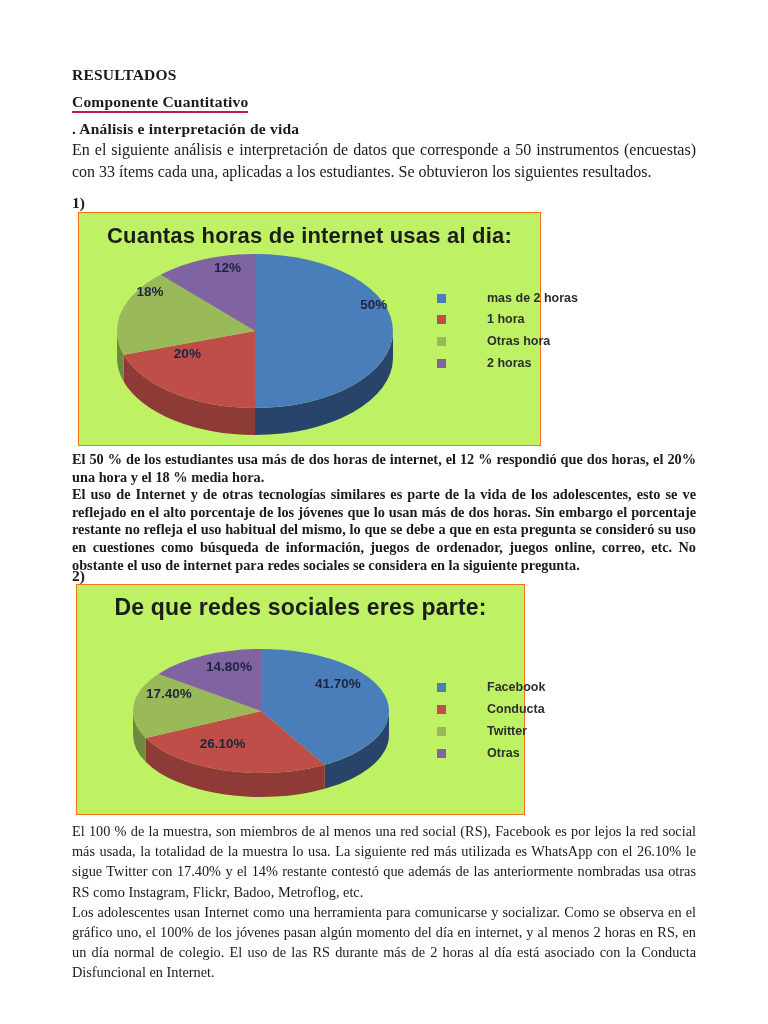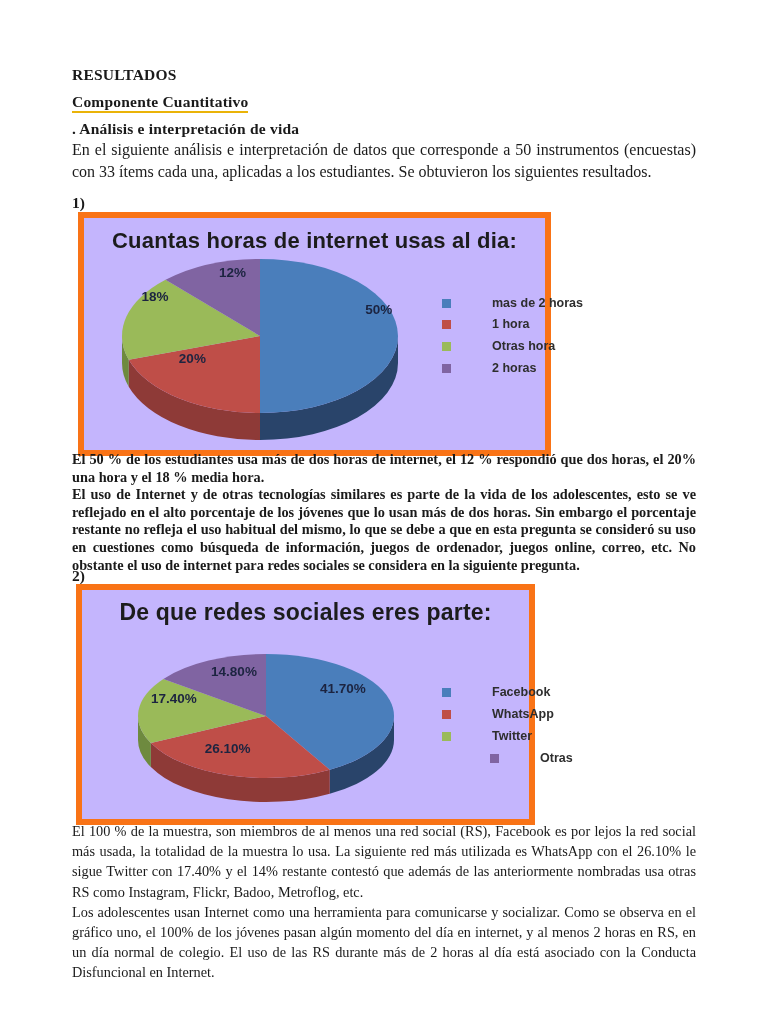--- a/index.html
+++ b/index.html
@@ -2,31 +2,31 @@
 <html><head>
 <meta charset="utf-8">
 <style>
   html,body { margin:0; padding:0; background:#ffffff; }
   .page {
     position:relative; width:768px; height:1024px; background:#ffffff;
     font-family:"Liberation Serif", serif; color:#1a1a1a; overflow:hidden;
   }
   .abs { position:absolute; }
   .h-bold { font-weight:bold; font-size:15.5px; letter-spacing:0.2px; }
-  .underline { border-bottom:2px solid #eab308; padding-bottom:1px; }
+  .underline { border-bottom:2px solid #be185d; padding-bottom:1px; }
   .bodytext {
     width:624px; text-align:justify; font-size:14.3px;
   }
   .intro { line-height:22px; font-size:16px; }
   .para-a { line-height:17.6px; }
   .para-a p, .para-b p { margin:0; }
   .para-b { line-height:20.2px; }
   .num-label { font-weight:bold; font-size:15.5px; }
   .chart-box {
-    position:absolute; background:#c4b5fd; border:6px solid #f97316;
+    position:absolute; background:#bef264; border:1px solid #f97316;
     font-family:"Liberation Sans", sans-serif;
   }
   .chart-title {
     position:absolute; left:0; width:100%; text-align:center;
     font-weight:bold; color:#1c1c1c; letter-spacing:0.2px;
   }
   .chart-svg { position:absolute; left:0; top:0; }
   .legend-item {
     position:absolute; display:flex; align-items:center;
     font-weight:bold; font-size:12.5px; color:#2e2e2e; white-space:nowrap;gap:36px;
@@ -110,27 +110,27 @@
         <text x="91.84" y="108.02" text-anchor="middle" dominant-baseline="central" class="pie-label" font-size="13.5" fill="#1c2440">17.40%</text>
         <text x="152" y="81.98" text-anchor="middle" dominant-baseline="central" class="pie-label" font-size="13.5" fill="#1c2440">14.80%</text>
       </svg>
     <div>
         <div class="legend-item" style="left: 360px; top: 95px;">
           <span class="legend-marker" style="background: rgb(74, 126, 187);"></span>
           <span>Facebook</span>
         </div>
         <div class="legend-item" style="left: 360px; top: 117px;">
           <span class="legend-marker" style="background: rgb(191, 78, 72);"></span>
-          <span>WhatsApp</span>
+          <span>Conducta</span>
         </div>
         <div class="legend-item" style="left: 360px; top: 139px;">
           <span class="legend-marker" style="background: rgb(154, 186, 89);"></span>
           <span>Twitter</span>
         </div>
-        <div class="legend-item" style="left: 360px; top: 161px; margin-left: 48px;">
+        <div class="legend-item" style="left: 360px; top: 161px;">
           <span class="legend-marker" style="background: rgb(128, 100, 162);"></span>
           <span>Otras</span>
         </div>
       </div>
   </figure>
 
   <div class="abs bodytext para-b" style="left:72px; top:821px;">
     <p>El 100 % de la muestra, son miembros de  al menos una red social (RS), Facebook es por lejos la red social más usada, la totalidad de la muestra lo usa. La siguiente red más utilizada es WhatsApp con el 26.10% le sigue Twitter con 17.40% y el 14% restante contestó que además de las anteriormente nombradas usa otras RS como Instagram, Flickr, Badoo, Metroflog, etc.</p>
     <p>Los adolescentes  usan Internet como una herramienta para comunicarse y socializar. Como se observa en el gráfico uno, el 100% de los jóvenes pasan algún momento del día en internet, y al menos 2 horas en RS, en un día normal de colegio. El uso de las RS durante más de 2 horas al día está asociado con la Conducta Disfuncional en Internet.</p>
   </div>

